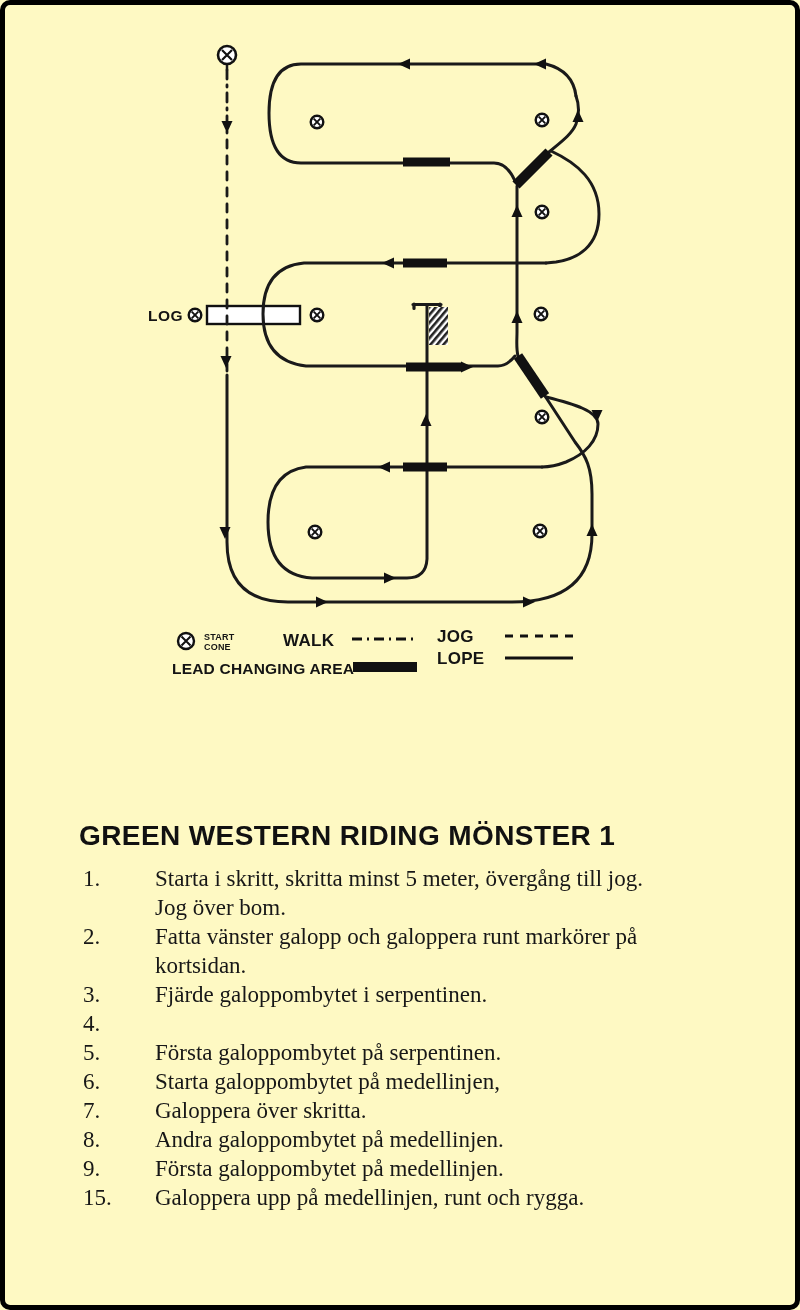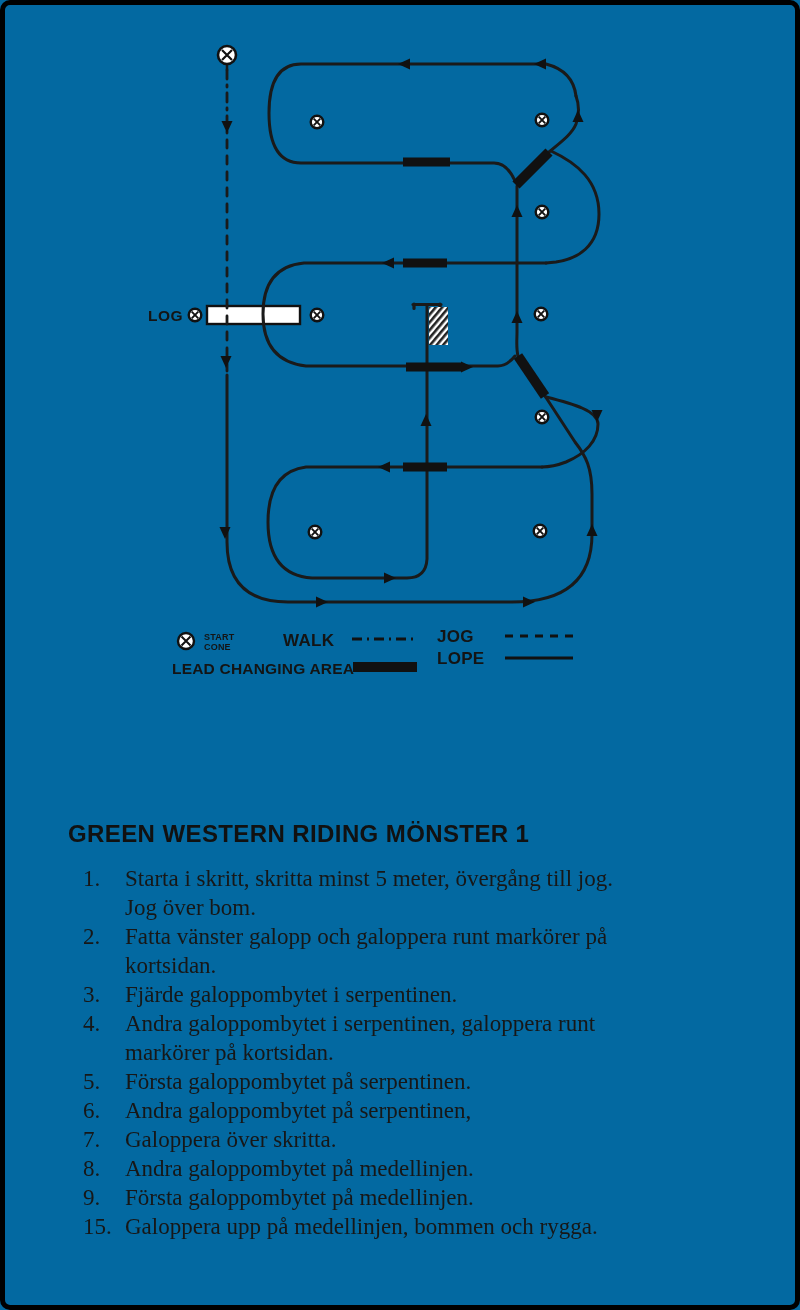--- a/index.html
+++ b/index.html
@@ -1,32 +1,32 @@
 <!DOCTYPE html>
 <html><head>
 <meta charset="utf-8">
 <style>
   html,body{margin:0;padding:0;background:#e8e8e8;}
-  .sheet{position:relative;width:800px;height:1310px;background:#0369a1;overflow:hidden;
+  .sheet{position:relative;width:800px;height:1310px;background:#fef9c3;overflow:hidden;
          font-family:"Liberation Sans",sans-serif;}
   .frame{position:absolute;inset:0;border:5px solid #000;border-radius:10px;pointer-events:none;z-index:50;}
   svg{position:absolute;top:0;left:0;}
   svg text{font-family:"Liberation Sans",sans-serif;fill:#141414;}
   .legend-big{font-size:17px;font-weight:bold;letter-spacing:0.3px;}
   .legend-small{font-size:9px;font-weight:bold;letter-spacing:0.2px;}
   .legend-lead{font-size:15.5px;font-weight:bold;letter-spacing:0.2px;}
   .log-label{font-size:15.5px;font-weight:bold;letter-spacing:0.5px;}
-  .title{position:absolute;left:68px;top:820px;margin:0;width:680px;
-         font-size:24px;font-weight:bold;color:#111;letter-spacing:0.4px;
+  .title{position:absolute;left:79px;top:820px;margin:0;width:680px;
+         font-size:28px;font-weight:bold;color:#111;letter-spacing:0.4px;
          font-family:"Liberation Sans",sans-serif;}
   .list{position:absolute;left:83px;top:864px;width:680px;color:#171717;
         font-family:"Liberation Serif",serif;font-size:23px;line-height:29px;}
   .item{display:flex;align-items:flex-start;}
   .num{width:42px;flex-shrink:0;}
-  .txt{width:600px;white-space:pre-line;}
+  .txt{width:600px;white-space:pre-line;margin-left:30px;}
 </style>
 </head>
 <body>
 
 <div class="sheet">
   <div class="frame"></div>
 
   <svg width="800" height="690" viewBox="0 0 800 690">
     <defs>
       <pattern id="hatch" patternUnits="userSpaceOnUse" width="5" height="5" patternTransform="rotate(40)">
@@ -138,41 +138,39 @@
         <span class="num">2.</span>
         <span class="txt">Fatta vänster galopp och galoppera runt markörer på
 kortsidan.</span>
       </div>
     <div class="item">
         <span class="num">3.</span>
         <span class="txt">Fjärde galoppombytet i serpentinen.</span>
       </div>
     <div class="item">
         <span class="num">4.</span>
-        <span class="txt">Andra galoppombytet i serpentinen, galoppera runt
-markörer på kortsidan.</span>
       </div>
     <div class="item">
         <span class="num">5.</span>
         <span class="txt">Första galoppombytet på serpentinen.</span>
       </div>
     <div class="item">
         <span class="num">6.</span>
-        <span class="txt">Andra galoppombytet på serpentinen,</span>
+        <span class="txt">Starta galoppombytet på medellinjen,</span>
       </div>
     <div class="item">
         <span class="num">7.</span>
         <span class="txt">Galoppera över skritta.</span>
       </div>
     <div class="item">
         <span class="num">8.</span>
         <span class="txt">Andra galoppombytet på medellinjen.</span>
       </div>
     <div class="item">
         <span class="num">9.</span>
         <span class="txt">Första galoppombytet på medellinjen.</span>
       </div>
     <div class="item">
         <span class="num">15.</span>
-        <span class="txt">Galoppera upp på medellinjen, bommen och rygga.</span>
+        <span class="txt">Galoppera upp på medellinjen, runt och rygga.</span>
       </div>
   </div>
 </div>
 
 </body></html>

